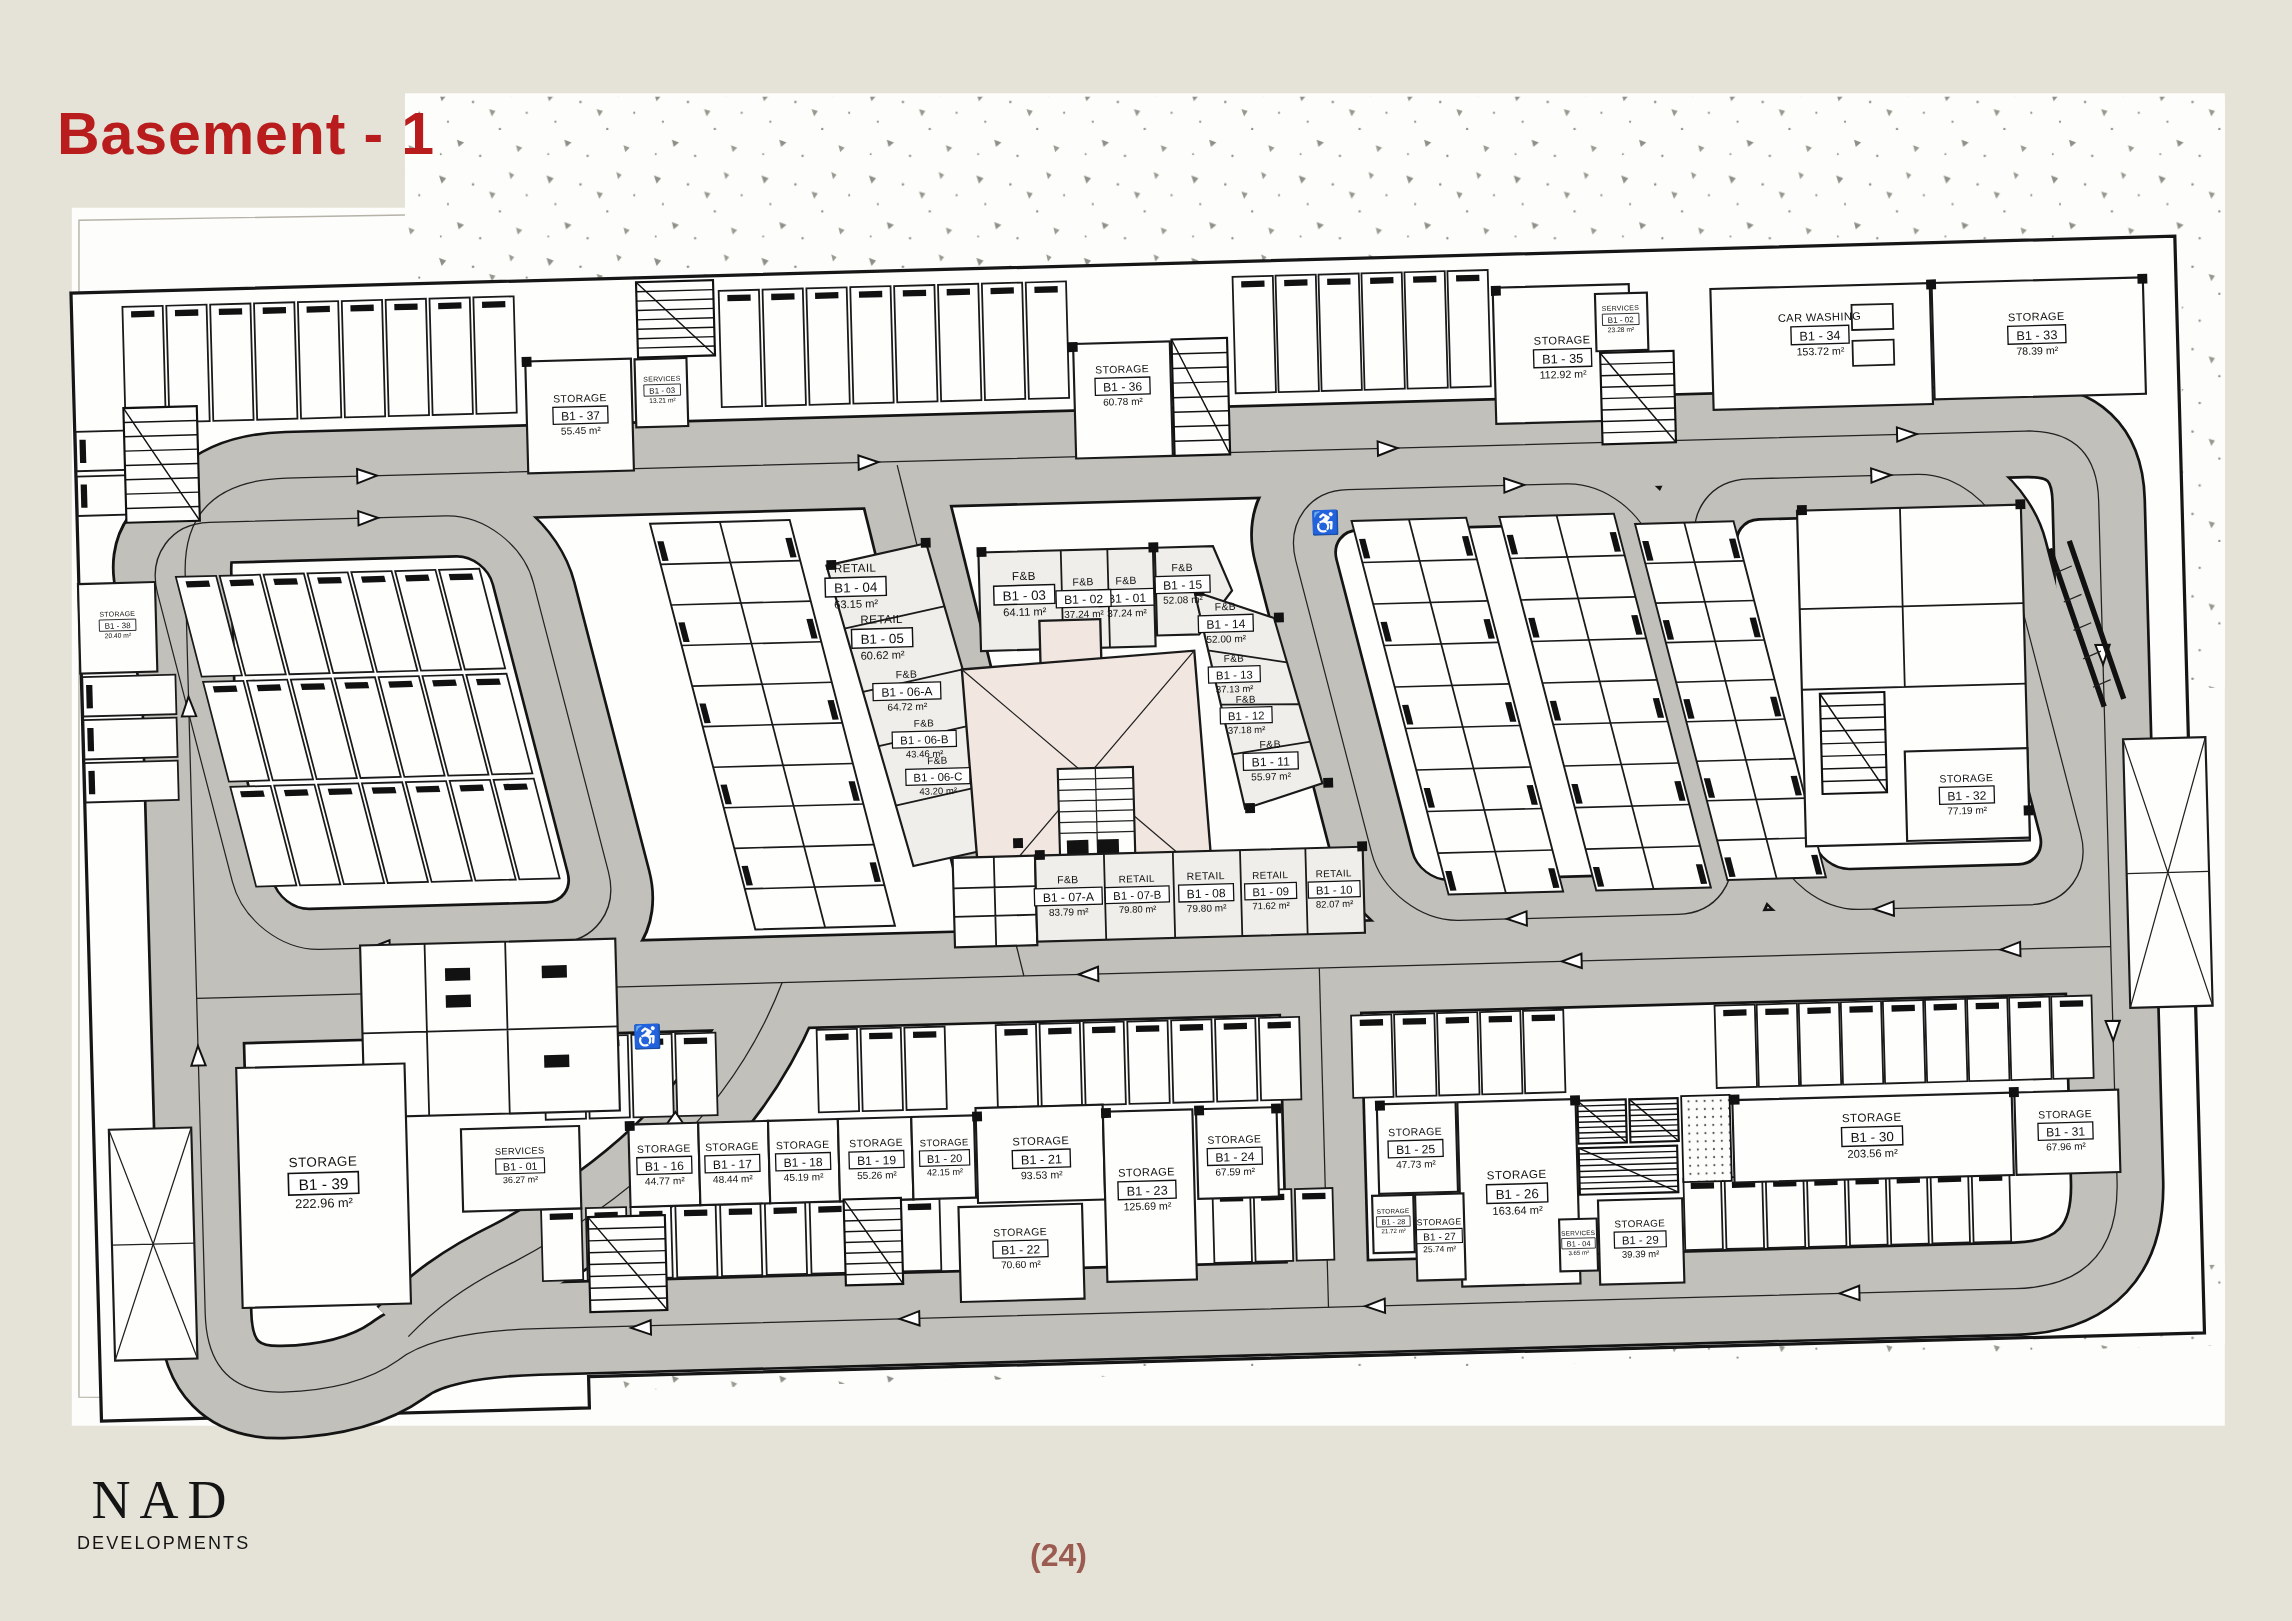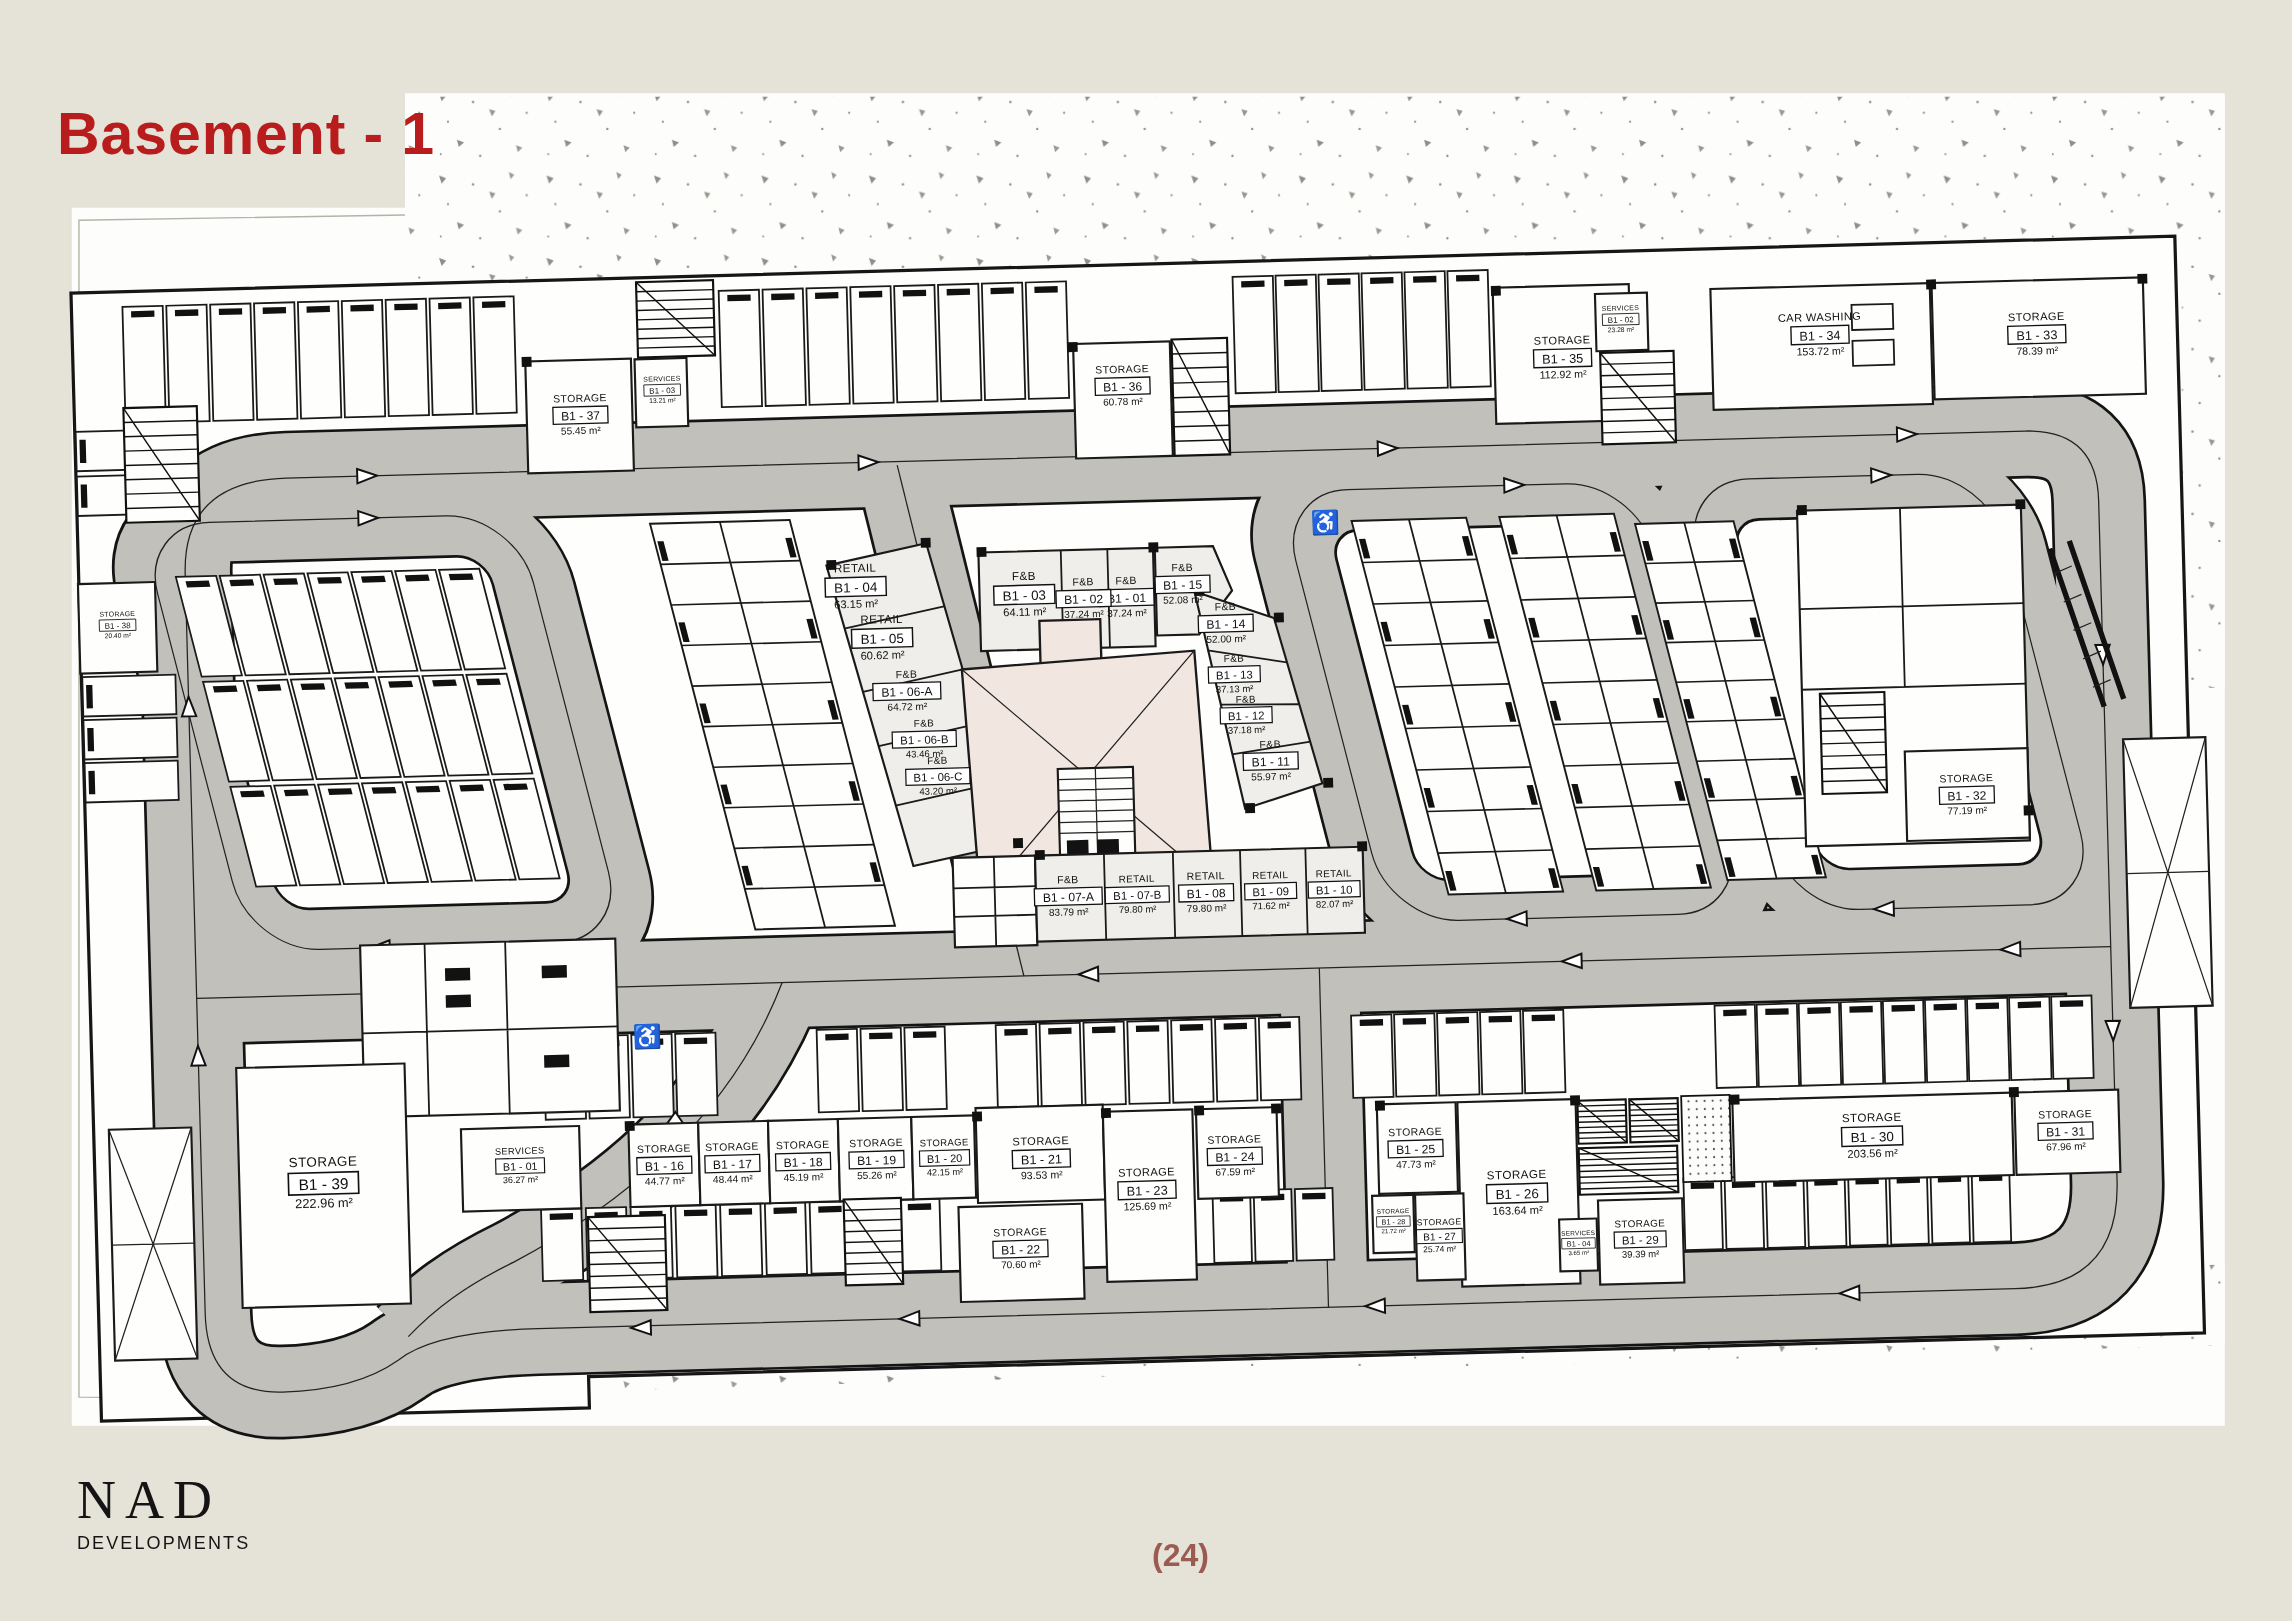--- a/index.html
+++ b/index.html
@@ -9,23 +9,23 @@
   .r{fill:#FEFEFD;stroke:#1a1a1a;stroke-width:2.4;}
   .rg{fill:#EFEEEA;stroke:#1a1a1a;stroke-width:2.4;}
   .core{fill:#F2E7E0;stroke:#1a1a1a;stroke-width:2.6;}
   .ln{stroke:#1a1a1a;stroke-width:2;fill:none;}
   .thin{stroke:#222;stroke-width:1.4;fill:none;}
   .blk{fill:#121212;}
   text.t{font-family:"Liberation Sans",sans-serif;fill:#111;}
   #title{position:absolute;left:57px;top:100px;font-size:59px;font-weight:bold;
          letter-spacing:0.9px;color:#b91c1c;}
   #logo{position:absolute;left:77px;top:1469px;color:#141414;}
-  #logo .nad{font-family:"Liberation Serif",serif;font-size:54px;letter-spacing:9px;font-weight:500;}
+  #logo .nad{font-family:"Liberation Serif",serif;font-size:54px;letter-spacing:9px;font-weight:500;text-align:center;}
   #logo .dev{font-size:18px;font-weight:normal;letter-spacing:2.1px;margin-top:2px;text-align:center;}
-  #pagenum{position:absolute;left:1030px;top:1537px;width:179px;text-align:right;
+  #pagenum{position:absolute;left:1030px;top:1537px;width:179px;text-align:left;
            font-size:32px;font-weight:bold;color:#9C5B51;}
 </style>
 </head>
 <body>
 
 <div id="page">
 
   <svg id="plan-svg" width="2293" height="1621" viewBox="0 0 2560 1810">
     <defs>
       <pattern id="spk" width="120" height="92" patternUnits="userSpaceOnUse">

